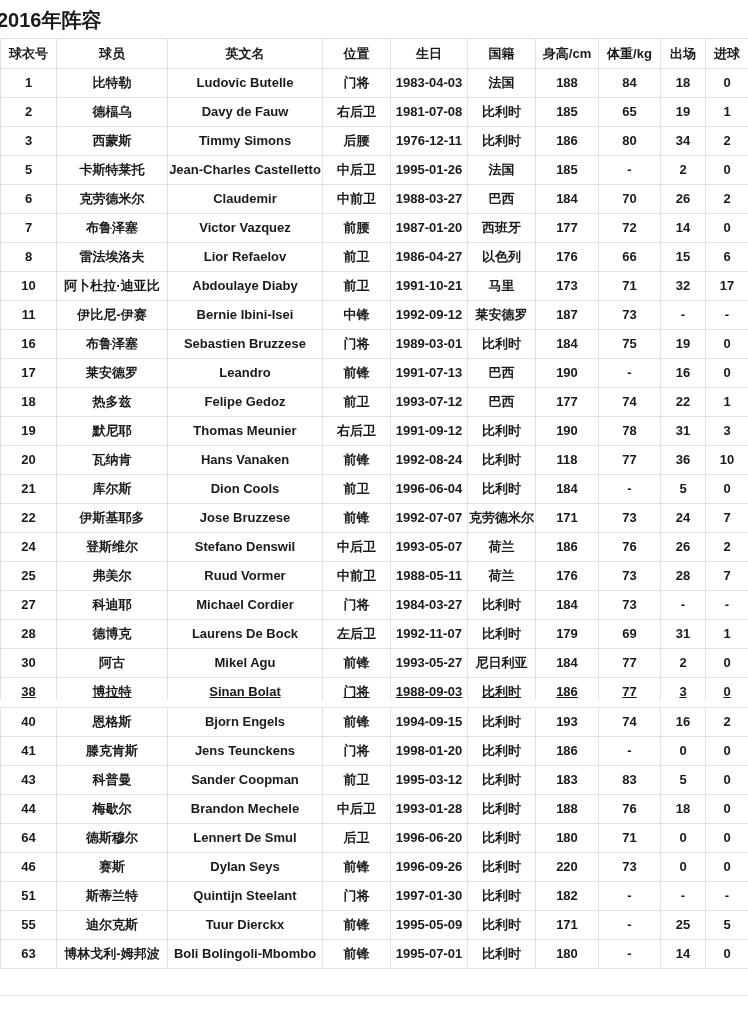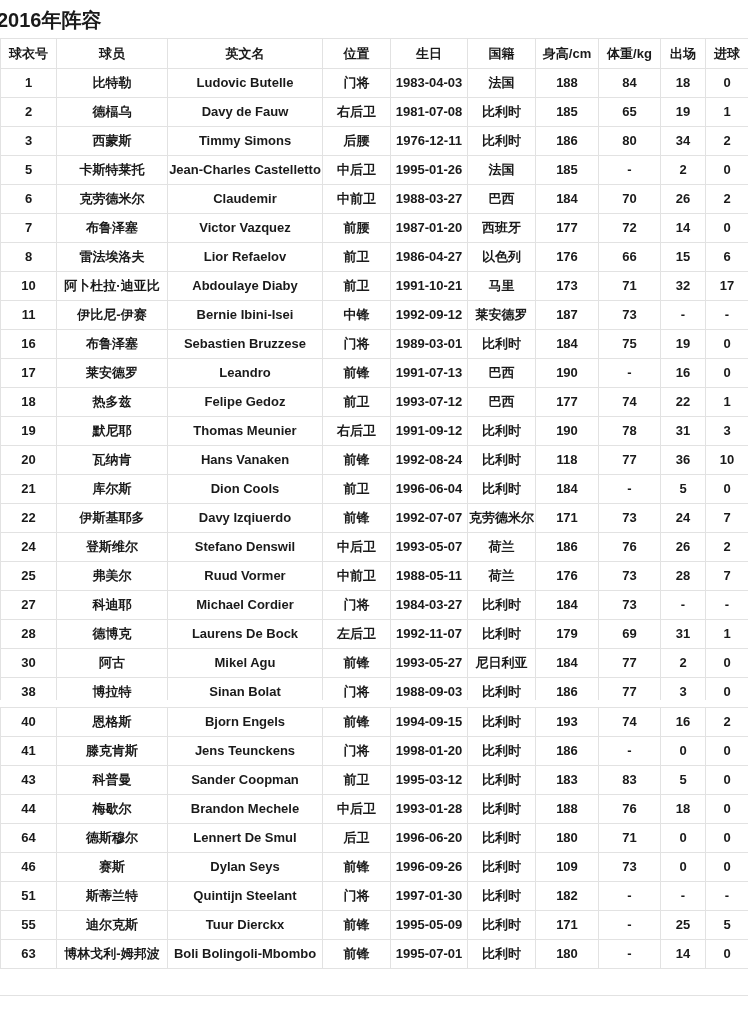--- a/index.html
+++ b/index.html
@@ -37,21 +37,21 @@
     font-size: 13px;
     font-weight: bold;
     color: #1a1a1a;
     overflow: hidden;
     white-space: nowrap;
   }
   th .cw { height: 29px; line-height: 29px; }
   td .cw { height: 28px; line-height: 28px; overflow: hidden; }
   
   .seg1 tr:last-child td { border-bottom: none; }
-  .seg1 tr:last-child td .cw { height: 22px; }
+  .seg1 tr:last-child td .cw { height: 22px; text-decoration: underline; }
   .seam-gap { height: 7px; background: #ffffff; }
   .bottom-gap { height: 26px; background: #ffffff; }
   .footer-divider { height: 0; border-top: 1px solid #e2e2e2; width: 748px; }
 </style>
 </head>
 <body>
 
 <div class="page-title">2016年阵容</div>
 
 <table class="roster seg1">
@@ -583,21 +583,21 @@
         </td>
       </tr>
       <tr>
         <td>
           <div class="cw">22</div>
         </td>
         <td>
           <div class="cw">伊斯基耶多</div>
         </td>
         <td>
-          <div class="cw">Davy Izqiuerdo</div>
+          <div class="cw">Jose Bruzzese</div>
         </td>
         <td>
           <div class="cw">前锋</div>
         </td>
         <td>
           <div class="cw">1992-07-07</div>
         </td>
         <td>
           <div class="cw">克劳德米尔</div>
         </td>
@@ -998,21 +998,21 @@
         <td>
           <div class="cw">前锋</div>
         </td>
         <td>
           <div class="cw">1996-09-26</div>
         </td>
         <td>
           <div class="cw">比利时</div>
         </td>
         <td>
-          <div class="cw">109</div>
+          <div class="cw">220</div>
         </td>
         <td>
           <div class="cw">73</div>
         </td>
         <td>
           <div class="cw">0</div>
         </td>
         <td>
           <div class="cw">0</div>
         </td>

